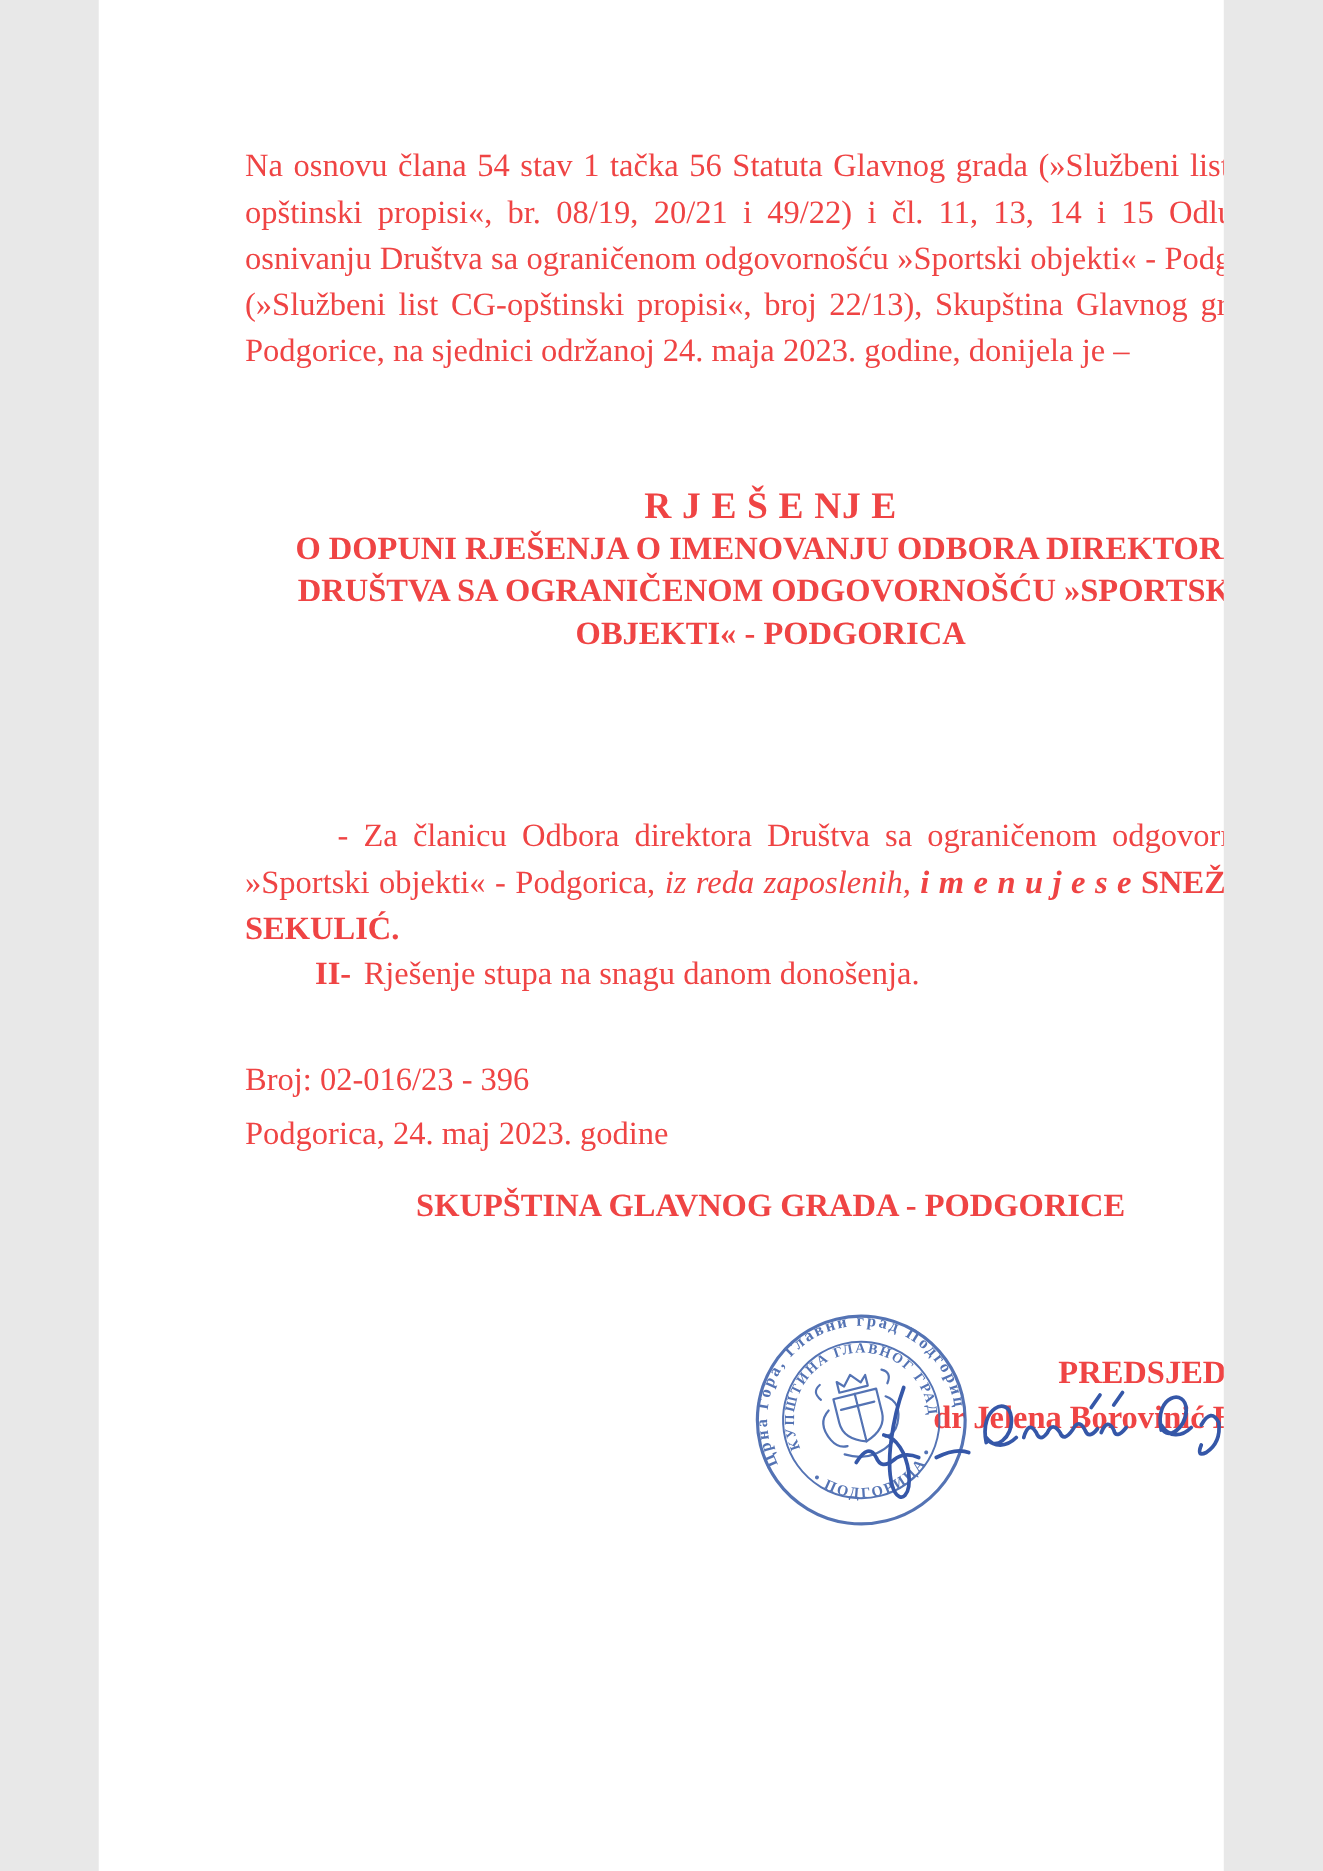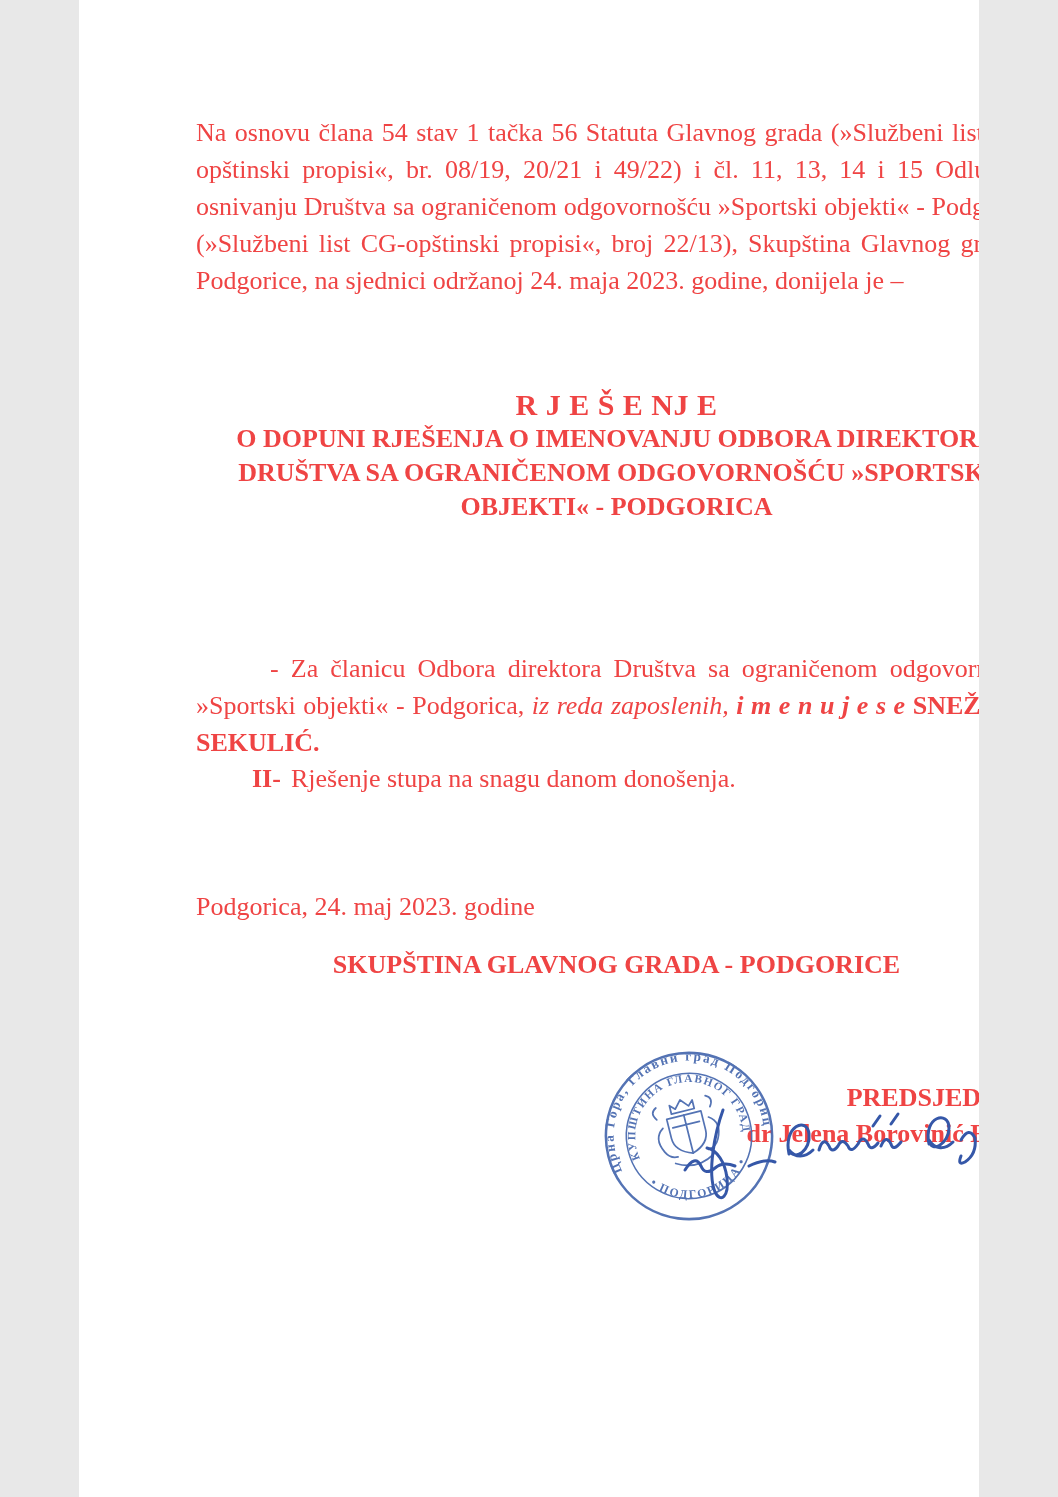--- a/index.html
+++ b/index.html
@@ -44,20 +44,21 @@
   <div class="blk center" style="top:388px">
     <div class="title-line">R J E Š E NJ E</div>
     <div class="subtitle-line">O DOPUNI RJEŠENJA O  IMENOVANJU ODBORA DIREKTORA DRUŠTVA SA OGRANIČENOM ODGOVORNOŠĆU »SPORTSKI OBJEKTI« - PODGORICA</div>
   </div>
 
 
   <p class="blk body just indent2" style="top:650px"><span>- Za članicu Odbora direktora Društva sa ograničenom odgovornošću »Sportski objekti« - Podgorica, </span><i>iz reda zaposlenih,</i><b class="it"> i m e n u j e  s e </b><b>SNEŽANA SEKULIĆ.</b></p>
 
   <p class="blk body indent1" style="top:760px"><b>II-</b><span class="gap">Rješenje stupa na snagu danom donošenja.</span></p>
 
+  <p class="blk body" style="top:845px">Broj: 02-016/23 - 396</p>
   <p class="blk body" style="top:888px">Podgorica, 24. maj 2023. godine</p>
 
   <p class="blk body bold center" style="top:946px">SKUPŠTINA GLAVNOG GRADA - PODGORICE</p>
 
   <div class="sig-block">
     <div class="sig-role">PREDSJEDNICA,</div>
     <div class="sig-name">dr Jelena Borovinić Bojović</div>
   </div>
 
   <div class="stamp-wrap">

